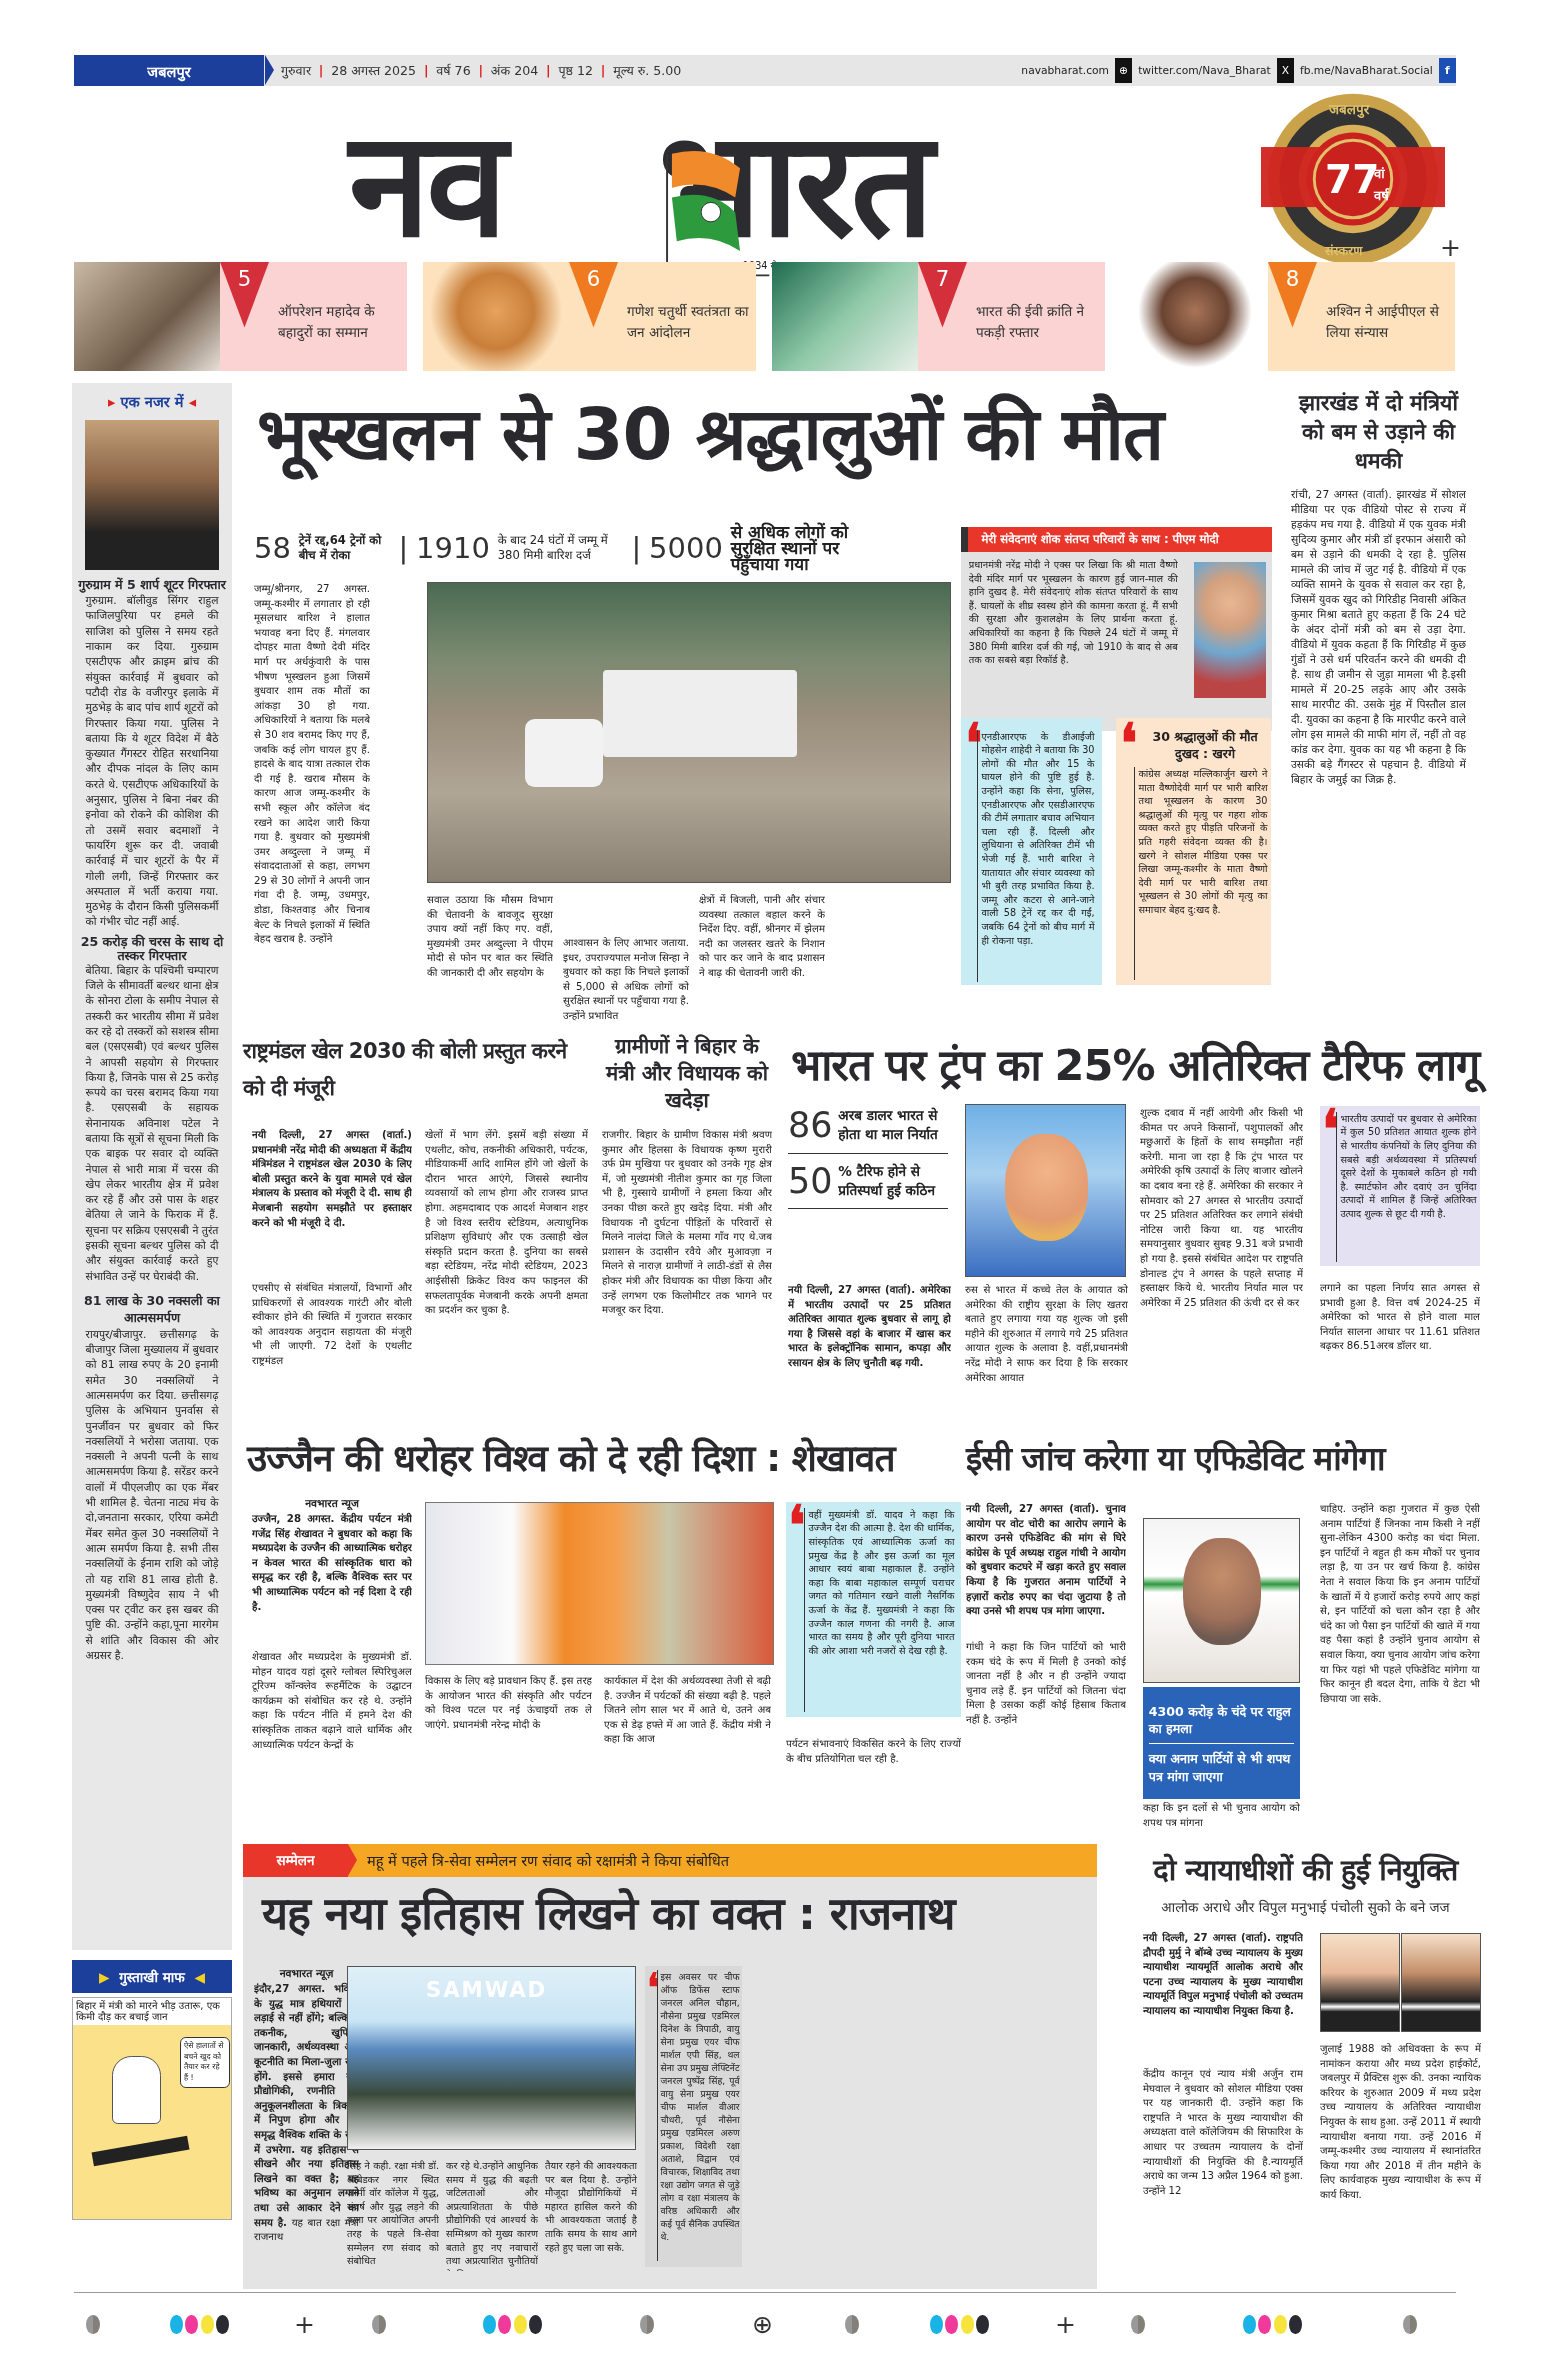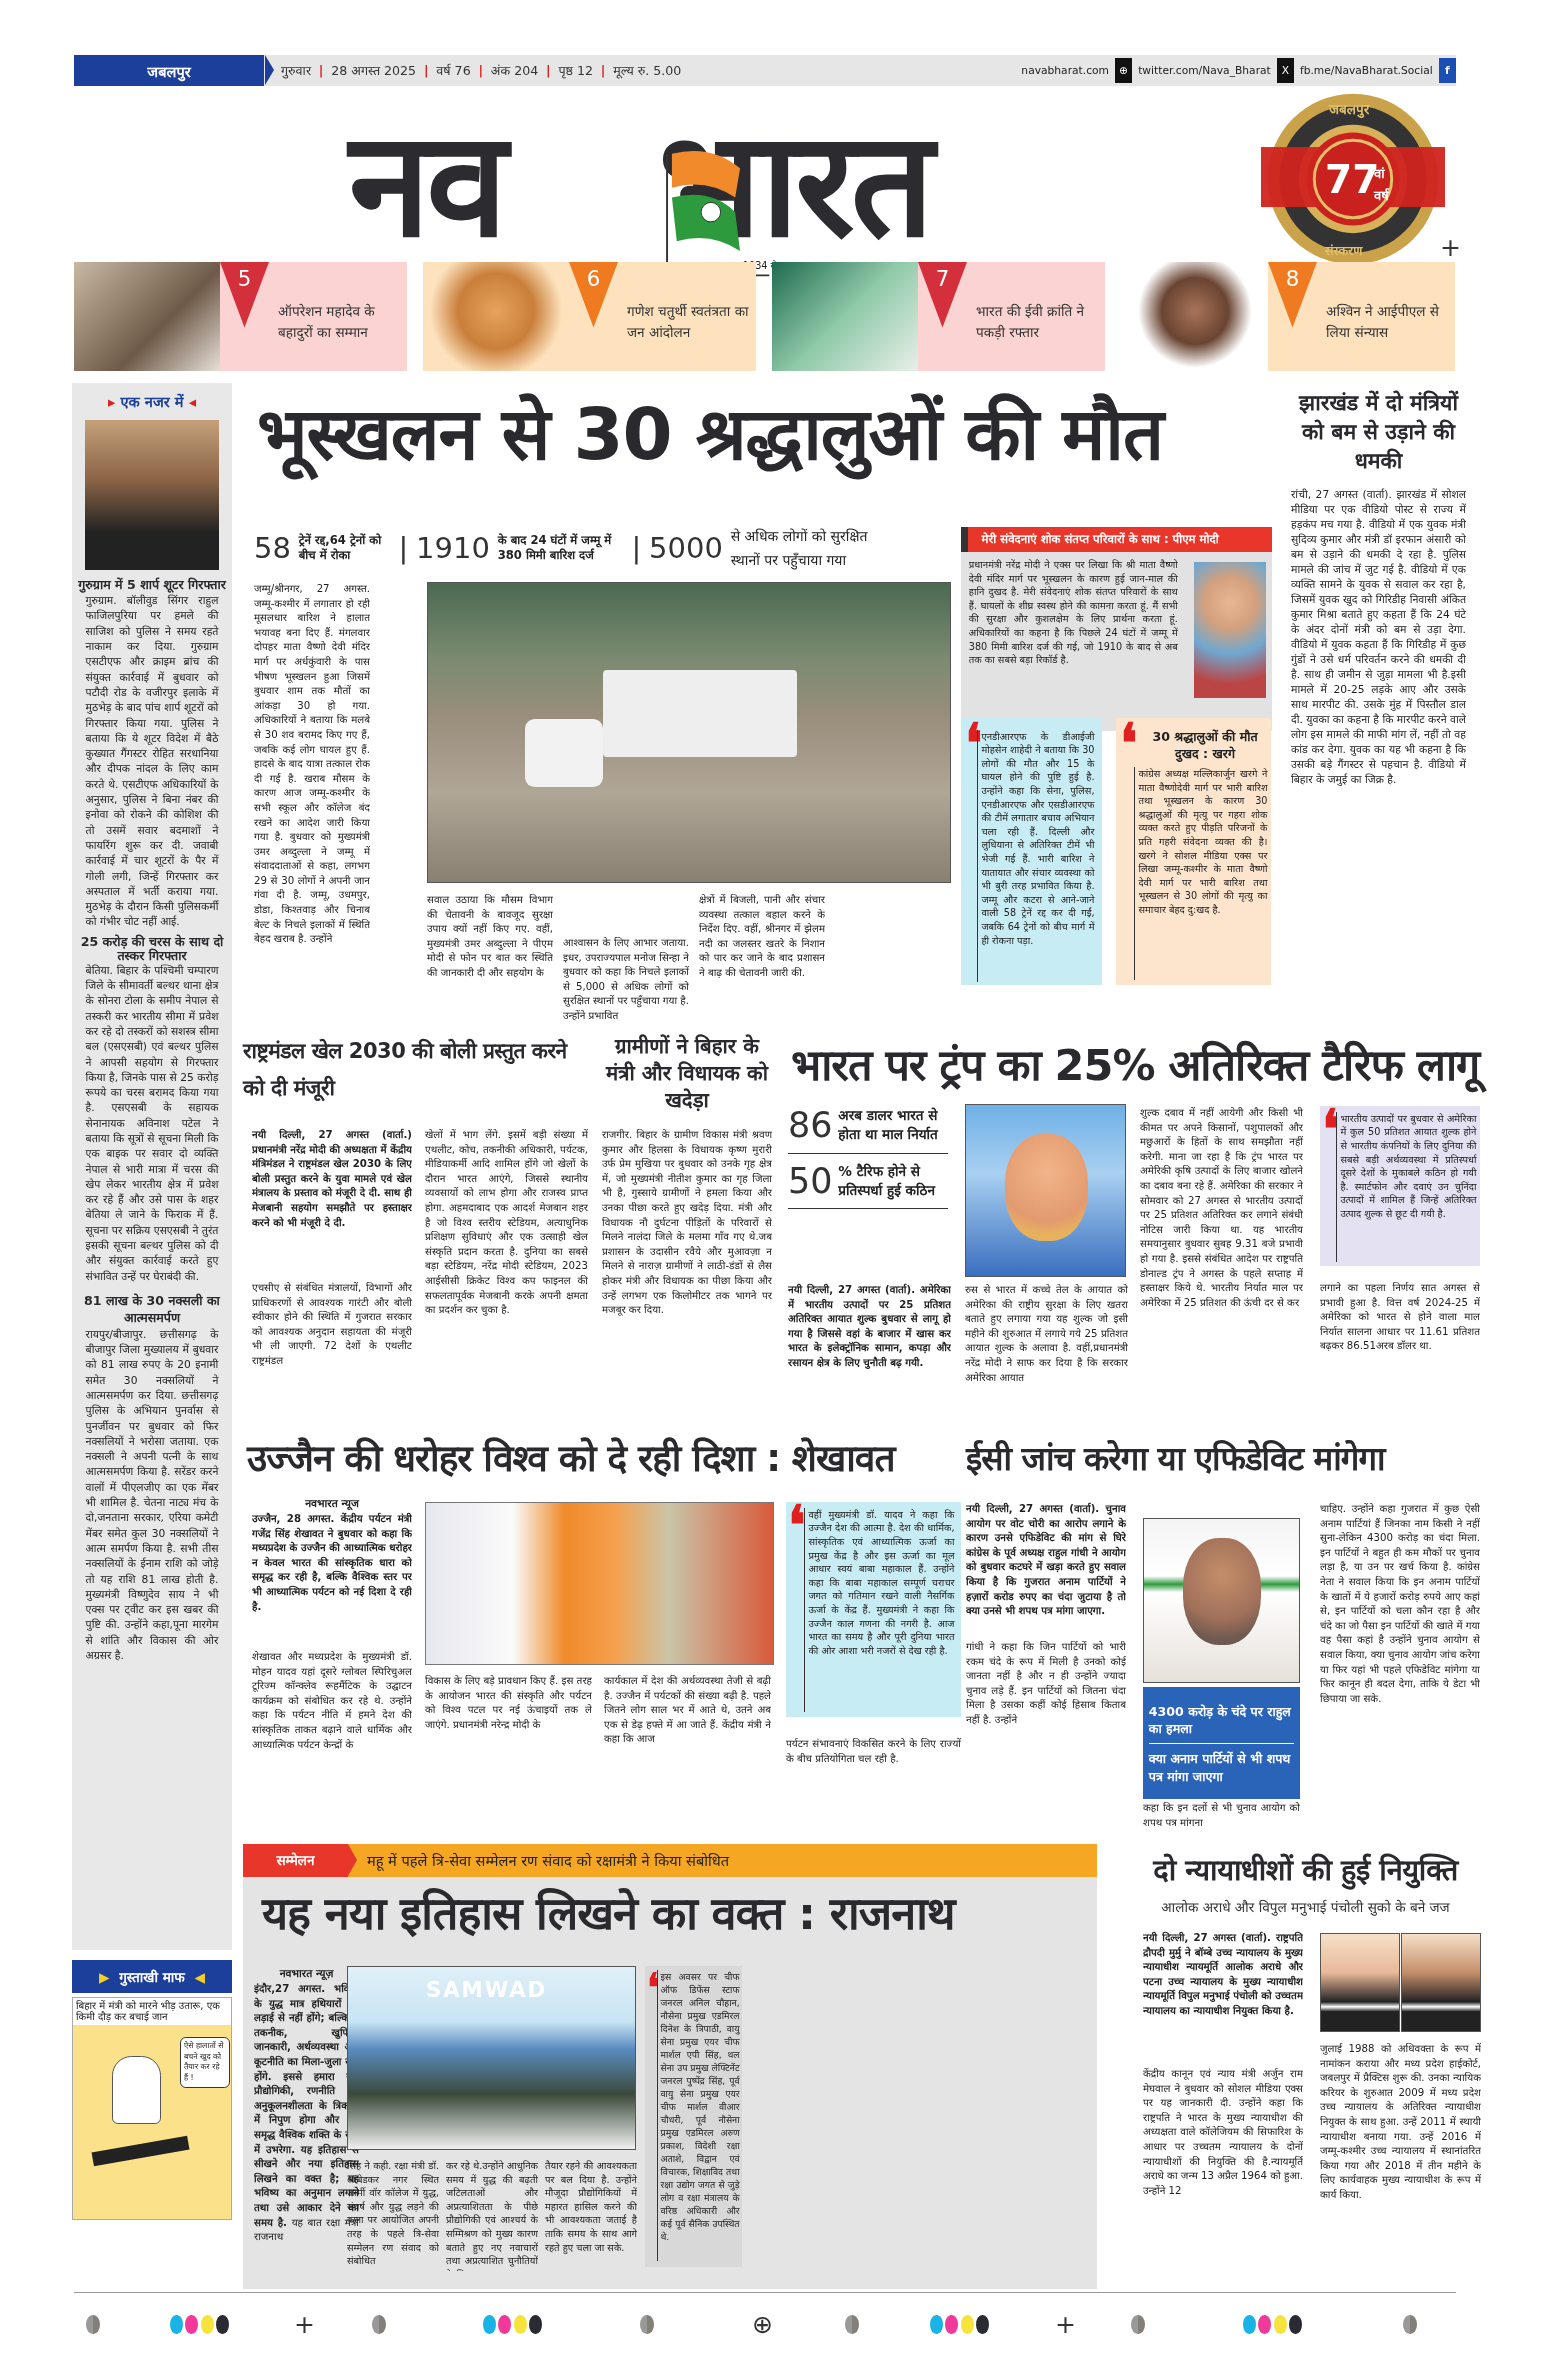--- a/index.html
+++ b/index.html
@@ -142,24 +142,24 @@
   <div class="abs" style="left:39px;top:58px;width:49px;height:68px;background:#fff;border:1px solid #555;border-radius:19.4px 19.4px 5.8px 5.8px"></div>
   <div class="abs" style="left:19.4px;top:146px;width:97px;height:13.6px;background:#222;transform:rotate(-10deg)"></div>
 </div>
 
 <div class="abs hl" style="left:257px;top:388px;font-size:72px;line-height:93px;width:1019px">भूस्खलन से 30 श्रद्धालुओं की मौत</div>
 <div class="abs" style="left:254px;top:524px;display:flex;align-items:center;gap:7.8px">
   <span style="font-size:29px;color:#333">58</span>
   <span style="font-size:11.6px;width:92px;line-height:15.5px;font-weight:bold">ट्रेनें रद्द,64 ट्रेनों को बीच में रोका</span>
   <span style="font-size:29px;color:#333">|</span>
   <span style="font-size:29px;color:#333">1910</span>
-  <span style="font-size:11.6px;width:126px;line-height:15.5px;font-weight:bold">के बाद 24 घंटों में जम्मू में 380 मिमी बारिश दर्ज</span>
+  <span style="font-size:11.6px;width:126px;line-height:15.5px;font-weight:normal">के बाद 24 घंटों में जम्मू में 380 मिमी बारिश दर्ज</span>
   <span style="font-size:29px;color:#333">|</span>
   <span style="font-size:29px;color:#333">5000</span>
-  <span style="font-size:14px;width:146px;line-height:24px;font-weight:normal">से अधिक लोगों को सुरक्षित स्थानों पर पहुँचाया गया</span>
+  <span style="font-size:17px;width:146px;line-height:16px;font-weight:bold">से अधिक लोगों को सुरक्षित स्थानों पर पहुँचाया गया</span>
 </div>
 <p class="abs" style="left:254px;top:582px;width:116px;height:427px;overflow:hidden"><span>जम्मू/श्रीनगर, 27 अगस्त. जम्मू-कश्मीर में लगातार हो रही मूसलधार बारिश ने हालात भयावह बना दिए हैं. मंगलवार दोपहर माता वैष्णो देवी मंदिर मार्ग पर अर्धकुंवारी के पास भीषण भूस्खलन हुआ जिसमें बुधवार शाम तक मौतों का आंकड़ा 30 हो गया. अधिकारियों ने बताया कि मलबे से 30 शव बरामद किए गए हैं, जबकि कई लोग घायल हुए हैं. हादसे के बाद यात्रा तत्काल रोक दी गई है. खराब मौसम के कारण आज जम्मू-कश्मीर के सभी स्कूल और कॉलेज बंद रखने का आदेश जारी किया गया है.</span> <span>बुधवार को मुख्यमंत्री उमर अब्दुल्ला ने जम्मू में संवाददाताओं से कहा, लगभग 29 से 30 लोगों ने अपनी जान गंवा दी है. जम्मू, उधमपुर, डोडा, किश्तवाड़ और चिनाब बेल्ट के निचले इलाकों में स्थिति बेहद खराब है. उन्होंने</span></p>
 <div class="abs" style="left:427px;top:582px;width:524px;height:301px;background:linear-gradient(180deg,#4a6a52 0%,#7b8a70 25%,#9a8e7c 45%,#b0a696 70%,#8a8072 100%);border:1px solid #555">
   <div class="abs" style="left:97px;top:136px;width:78px;height:68px;background:#f2f2f2;border-radius:9.7px"></div>
   <div class="abs" style="left:175px;top:87px;width:194px;height:87px;background:#eee;border-radius:3.9px"></div>
 </div>
 <p class="abs" style="left:427px;top:893px;width:126px;height:116px;overflow:hidden">सवाल उठाया कि मौसम विभाग की चेतावनी के बावजूद सुरक्षा उपाय क्यों नहीं किए गए. वहीं, मुख्यमंत्री उमर अब्दुल्ला ने पीएम मोदी से फोन पर बात कर स्थिति की जानकारी दी और सहयोग के</p>
 <p class="abs" style="left:563px;top:936px;width:126px;height:116px;overflow:hidden">आश्वासन के लिए आभार जताया. इधर, उपराज्यपाल मनोज सिन्हा ने बुधवार को कहा कि निचले इलाकों से 5,000 से अधिक लोगों को सुरक्षित स्थानों पर पहुँचाया गया है. उन्होंने प्रभावित</p>
 <p class="abs" style="left:699px;top:893px;width:126px;height:116px;overflow:hidden">क्षेत्रों में बिजली, पानी और संचार व्यवस्था तत्काल बहाल करने के निर्देश दिए. वहीं, श्रीनगर में झेलम नदी का जलस्तर खतरे के निशान को पार कर जाने के बाद प्रशासन ने बाढ़ की चेतावनी जारी की.</p>
 

